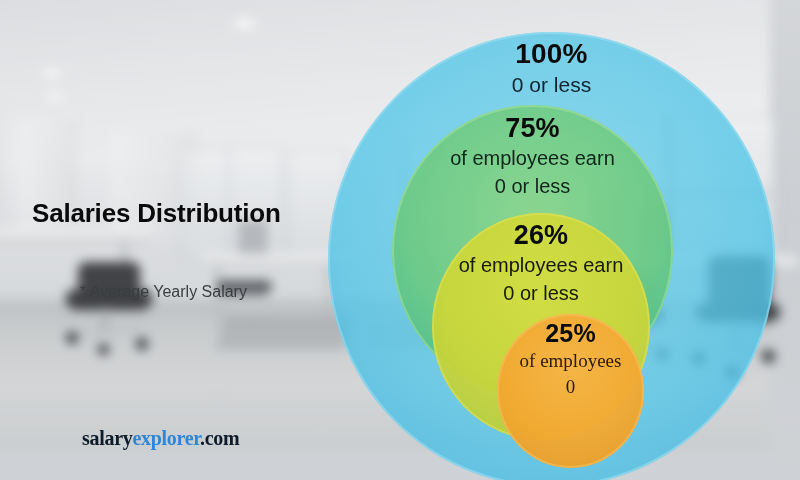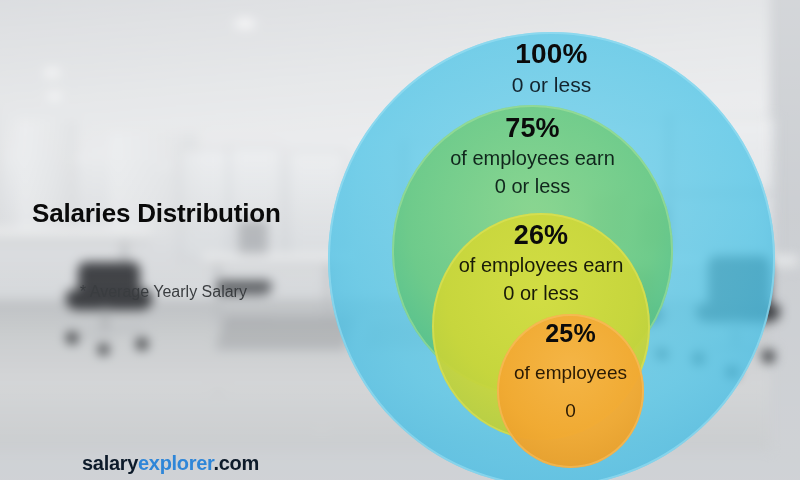--- a/index.html
+++ b/index.html
@@ -138,35 +138,35 @@
   #circle-50 .pct{ font-size:27px; }
   #circle-50 .line{ font-size:20px; color:#181a08; margin-top:5px; }
 
   #circle-25{
     left:497px; top:314px; width:147px; height:147px;
     background:radial-gradient(circle at 50% 35%, rgba(246,180,70,.97) 0%, rgba(242,169,50,.97) 55%, rgba(233,158,40,.97) 88%, rgba(246,184,80,.98) 100%);
     box-shadow: inset 0 0 0 2px rgba(250,198,108,.5);
     padding-top:7px;
   }
   #circle-25 .pct{ font-size:25px; }
-  #circle-25 .line{ font-size:19px; color:#2a1a04; margin-top:16px; }
+  #circle-25 .line{ font-size:19px; color:#2a1a04; margin-top:4px;font-family:Liberation Serif, serif; }
 
   
   #page-title{
     position:absolute; left:32px; top:198px;
     font-size:26px; font-weight:bold; color:#0a0a0a;
     letter-spacing:-0.2px;
   }
   #subtitle-note{
     position:absolute; left:80px; top:283px;
     font-size:16px; color:#3a3d40;
   }
   #brand-logo{
-    position:absolute; left:82px; top:452px;
-    font-size:20px; font-weight:bold; letter-spacing:-0.3px;
+    position:absolute; left:82px; top:427px;
+    font-size:20px; font-weight:bold; letter-spacing:-0.3px;font-family:Liberation Serif, serif;
   }
   #brand-logo .b1{ color:#0d1b2a; }
   #brand-logo .b2{ color:#2e86d8; }
   #brand-logo .b3{ color:#0d1b2a; }
 </style>
 </head>
 <body>
 
 <div id="stage">
 

